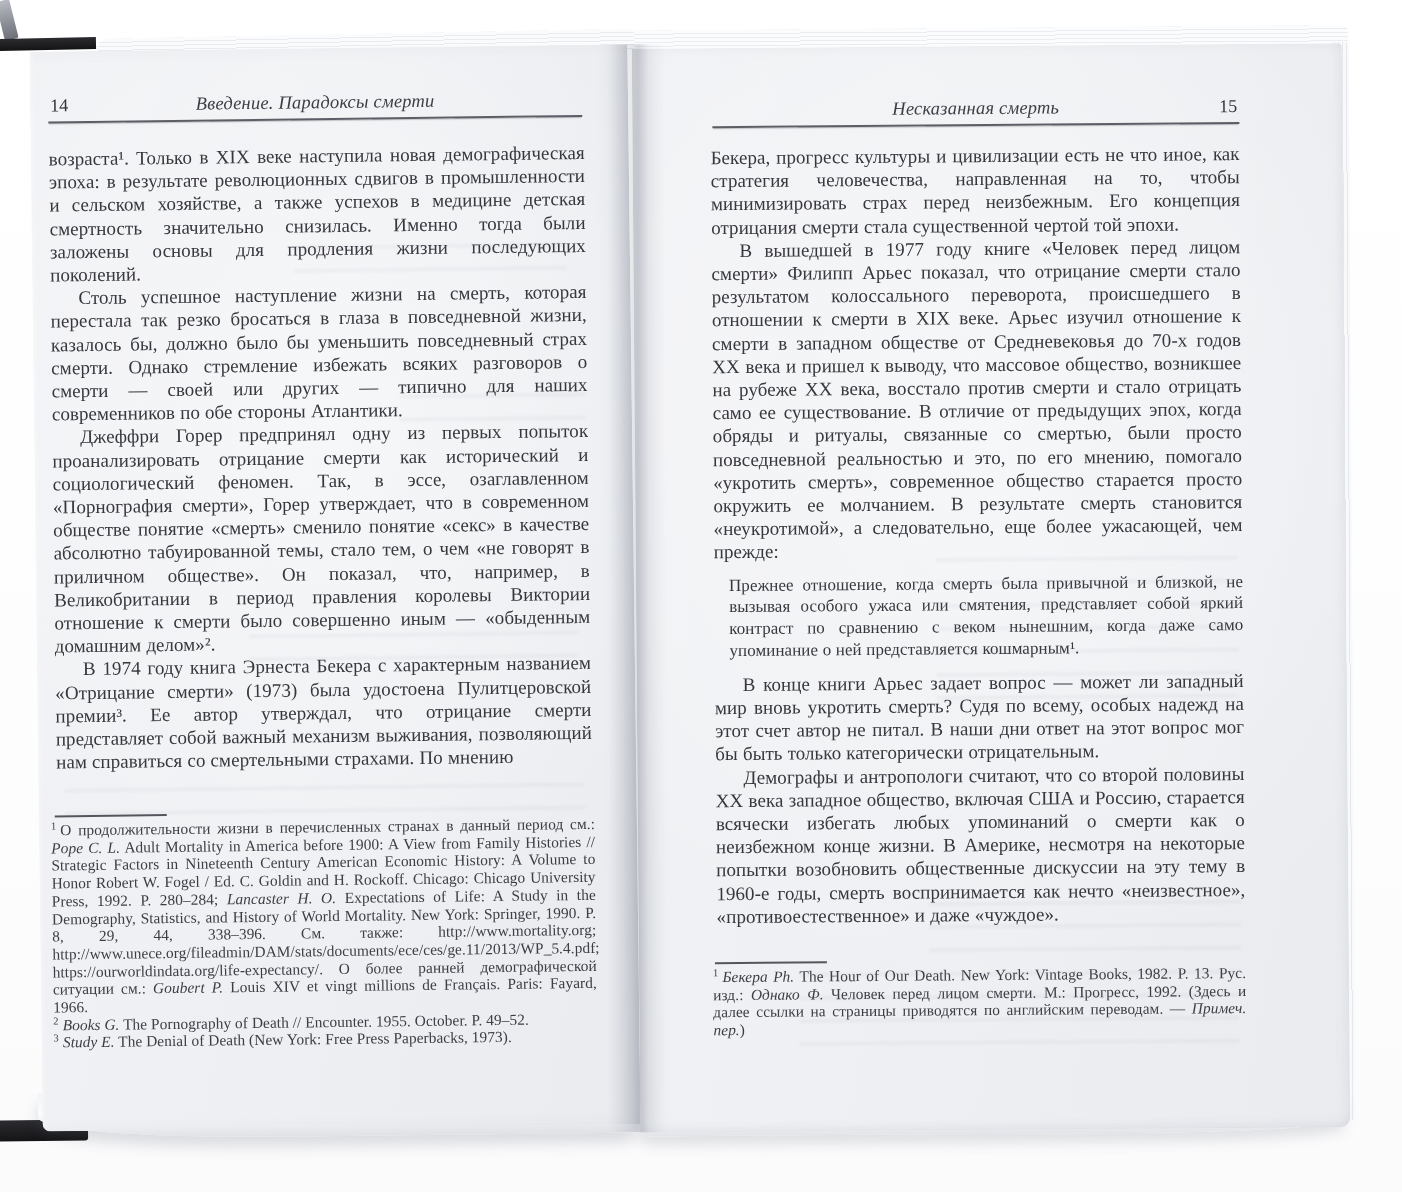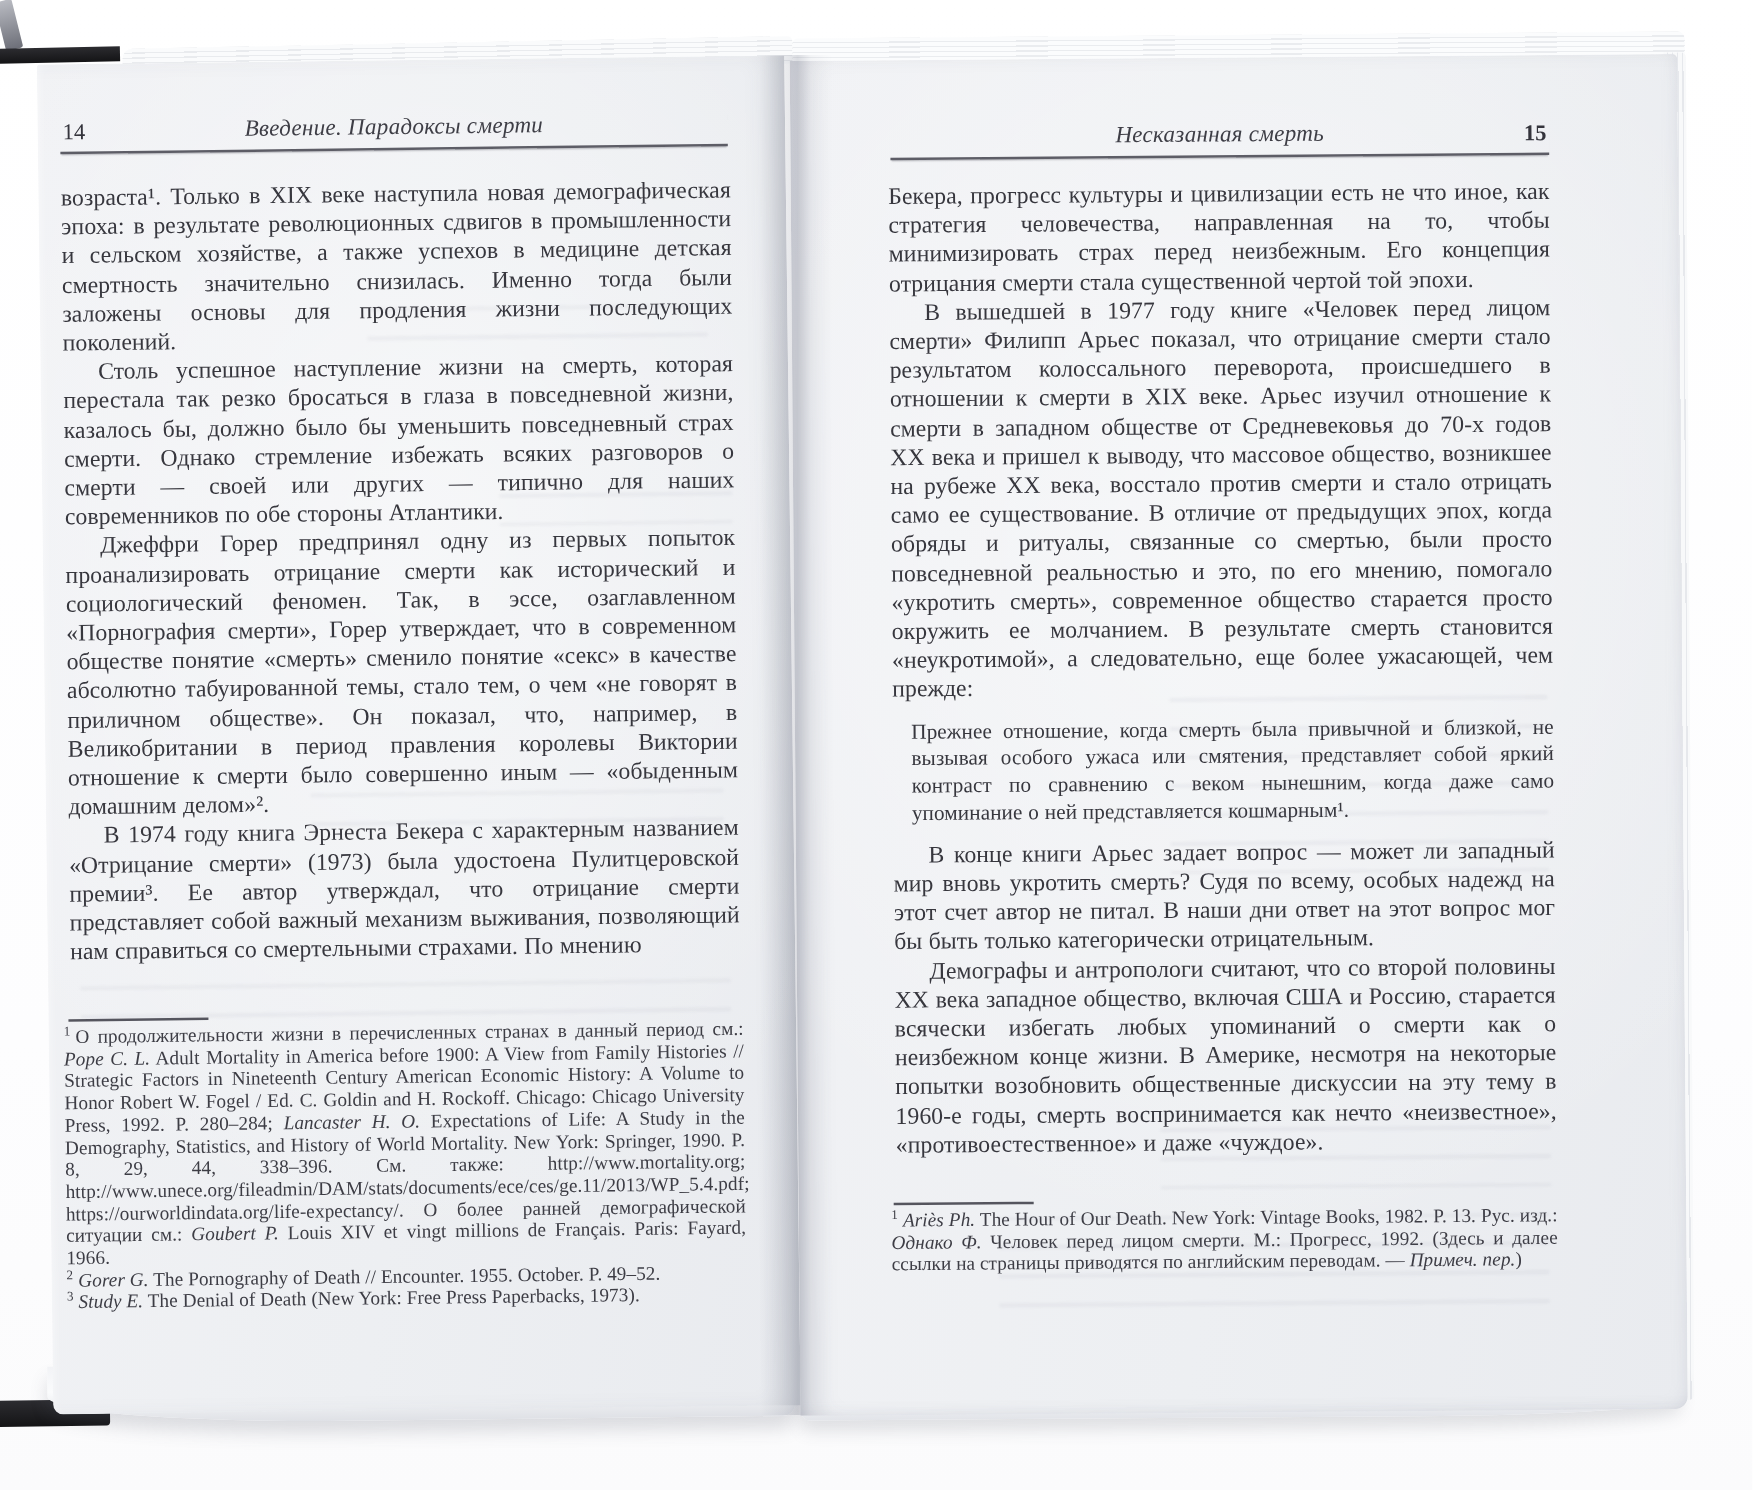--- a/index.html
+++ b/index.html
@@ -96,21 +96,21 @@
     box-shadow: 0 2px 1px -1px rgba(93,93,102,0.3);
     padding-bottom: 5px;
     color: #3e3e46;
   }
   .running-title {
     display: block; text-align: center;
     font-style: italic; font-size: 18.5px; letter-spacing: 0.2px;
   }
   .folio { position: absolute; top: 0; font-style: normal; font-size: 18px; color: #34343c; }
   .folio-left { left: 2px; text-align: center; }
-  .folio-right { right: 2px; font-weight: bold; }
+  .folio-right { right: 2px; }
   .hdr-left  { left: 18px; top: 44px; width: 534px; }
   .hdr-right { left: 80px; top: 52px; width: 527px; }
 
   
   .body {
     position: absolute;
     text-align: justify;
     font-size: 19px; line-height: 23.2px;
     color: #37373e;
     hyphens: auto; -webkit-hyphens: auto;
@@ -179,21 +179,21 @@
     </div>
     <div class="body body-left">
         <p class="para">возраста¹. Только в XIX веке наступила новая демографическая эпоха: в результате революционных сдвигов в промышленности и сельском хозяйстве, а также успехов в медицине детская смертность значительно снизилась. Именно тогда были заложены основы для продления жизни последующих поколений.</p>
         <p class="para indent">Столь успешное наступление жизни на смерть, которая перестала так резко бросаться в глаза в повседневной жизни, казалось бы, должно было бы уменьшить повседневный страх смерти. Однако стремление избежать всяких разговоров о смерти — своей или других — типично для наших современников по обе стороны Атлантики.</p>
         <p class="para indent">Джеффри Горер предпринял одну из первых попыток проанализировать отрицание смерти как исторический и социологический феномен. Так, в эссе, озаглавленном «Порнография смерти», Горер утверждает, что в современном обществе понятие «смерть» сменило понятие «секс» в качестве абсолютно табуированной темы, стало тем, о чем «не говорят в приличном обществе». Он показал, что, например, в Великобритании в период правления королевы Виктории отношение к смерти было совершенно иным — «обыденным домашним делом»².</p>
         <p class="para indent">В 1974 году книга Эрнеста Бекера с характерным названием «Отрицание смерти» (1973) была удостоена Пулитцеровской премии³. Ее автор утверждал, что отрицание смерти представляет собой важный механизм выживания, позволяющий нам справиться со смертельными страхами. По мнению</p>
       </div>
     <div class="fn-sep fn-sep-left"></div>
     <div class="footnotes fns-left">
         <p class="footnote"><sup class="fnm">1</sup><span>О продолжительности жизни в перечисленных странах в данный период см.: </span><span class="it">Pope C. L.</span><span> Adult Mortality in America before 1900: A View from Family Histories // Strategic Factors in Nineteenth Century American Economic History: A Volume to Honor Robert W. Fogel / Ed. C. Goldin and H. Rockoff. Chicago: Chicago University Press, 1992. P. 280–284; </span><span class="it">Lancaster H. O.</span><span> Expectations of Life: A Study in the Demography, Statistics, and History of World Mortality. New York: Springer, 1990. P. 8, 29, 44, 338–396. См. также: http://www.mortality.org; http://www.unece.org/fileadmin/DAM/stats/documents/ece/ces/ge.11/2013/WP_5.4.pdf; https://ourworldindata.org/life-expectancy/. О более ранней демографической ситуации см.: </span><span class="it">Goubert P.</span><span> Louis XIV et vingt millions de Français. Paris: Fayard, 1966.</span></p>
-        <p class="footnote"><sup class="fnm">2</sup><span class="it">Gorer G.</span><span> The Pornography of Death // Encounter. 1955. October. P. 49–52.</span></p>
+        <p class="footnote"><sup class="fnm">2</sup><span class="it">Books G.</span><span> The Pornography of Death // Encounter. 1955. October. P. 49–52.</span></p>
         <p class="footnote"><sup class="fnm">3</sup><span class="it">Study E.</span><span> The Denial of Death (New York: Free Press Paperbacks, 1973).</span></p>
       </div>
 
     <div class="ghost" style="left:262px; top:198px; width:272px; height:40px;"></div>
     <div class="ghost" style="left:366px; top:348px; width:186px; height:30px;"></div>
     <div class="ghost" style="left:212px; top:586px; width:330px; height:36px;"></div>
     <div class="ghost" style="left:26px;  top:738px; width:520px; height:26px;"></div>
   </div>
 
   <div class="page page-right">
@@ -203,21 +203,21 @@
     </div>
     <div class="body body-right">
         <p class="para">Бекера, прогресс культуры и цивилизации есть не что иное, как стратегия человечества, направленная на то, чтобы минимизировать страх перед неизбежным. Его концепция отрицания смерти стала существенной чертой той эпохи.</p>
         <p class="para indent">В вышедшей в 1977 году книге «Человек перед лицом смерти» Филипп Арьес показал, что отрицание смерти стало результатом колоссального переворота, происшедшего в отношении к смерти в XIX веке. Арьес изучил отношение к смерти в западном обществе от Средневековья до 70-х годов XX века и пришел к выводу, что массовое общество, возникшее на рубеже XX века, восстало против смерти и стало отрицать само ее существование. В отличие от предыдущих эпох, когда обряды и ритуалы, связанные со смертью, были просто повседневной реальностью и это, по его мнению, помогало «укротить смерть», современное общество старается просто окружить ее молчанием. В результате смерть становится «неукротимой», а следовательно, еще более ужасающей, чем прежде:</p>
         <div class="quote">Прежнее отношение, когда смерть была привычной и близкой, не вызывая особого ужаса или смятения, представляет собой яркий контраст по сравнению с веком нынешним, когда даже само упоминание о ней представляется кошмарным¹.</div>
         <p class="para indent">В конце книги Арьес задает вопрос — может ли западный мир вновь укротить смерть? Судя по всему, особых надежд на этот счет автор не питал. В наши дни ответ на этот вопрос мог бы быть только категорически отрицательным.</p>
         <p class="para indent">Демографы и антропологи считают, что со второй половины XX века западное общество, включая США и Россию, старается всячески избегать любых упоминаний о смерти как о неизбежном конце жизни. В Америке, несмотря на некоторые попытки возобновить общественные дискуссии на эту тему в 1960-е годы, смерть воспринимается как нечто «неизвестное», «противоестественное» и даже «чуждое».</p>
       </div>
     <div class="fn-sep fn-sep-right"></div>
     <div class="footnotes fns-right">
-        <p class="footnote"><sup class="fnm">1</sup><span class="it">Ariès Ph.</span><span> The Hour of Our Death. New York: Vintage Books, 1982. P. 13. Рус. изд.: </span><span class="it">Однако Ф.</span><span> Человек перед лицом смерти. М.: Прогресс, 1992. (Здесь и далее ссылки на страницы приводятся по английским переводам. — </span><span class="it">Примеч. пер.</span><span>)</span></p>
+        <p class="footnote"><sup class="fnm">1</sup><span class="it">Бекера Ph.</span><span> The Hour of Our Death. New York: Vintage Books, 1982. P. 13. Рус. изд.: </span><span class="it">Однако Ф.</span><span> Человек перед лицом смерти. М.: Прогресс, 1992. (Здесь и далее ссылки на страницы приводятся по английским переводам. — </span><span class="it">Примеч. пер.</span><span>)</span></p>
       </div>
 
     <div class="ghost" style="left:300px; top:512px; width:302px; height:150px;"></div>
     <div class="ghost" style="left:290px; top:856px; width:312px; height:62px;"></div>
     <div class="ghost" style="left:160px; top:926px; width:440px; height:92px;"></div>
   </div>
 
   <div class="gutter-shadow"></div>
 </div>
 

